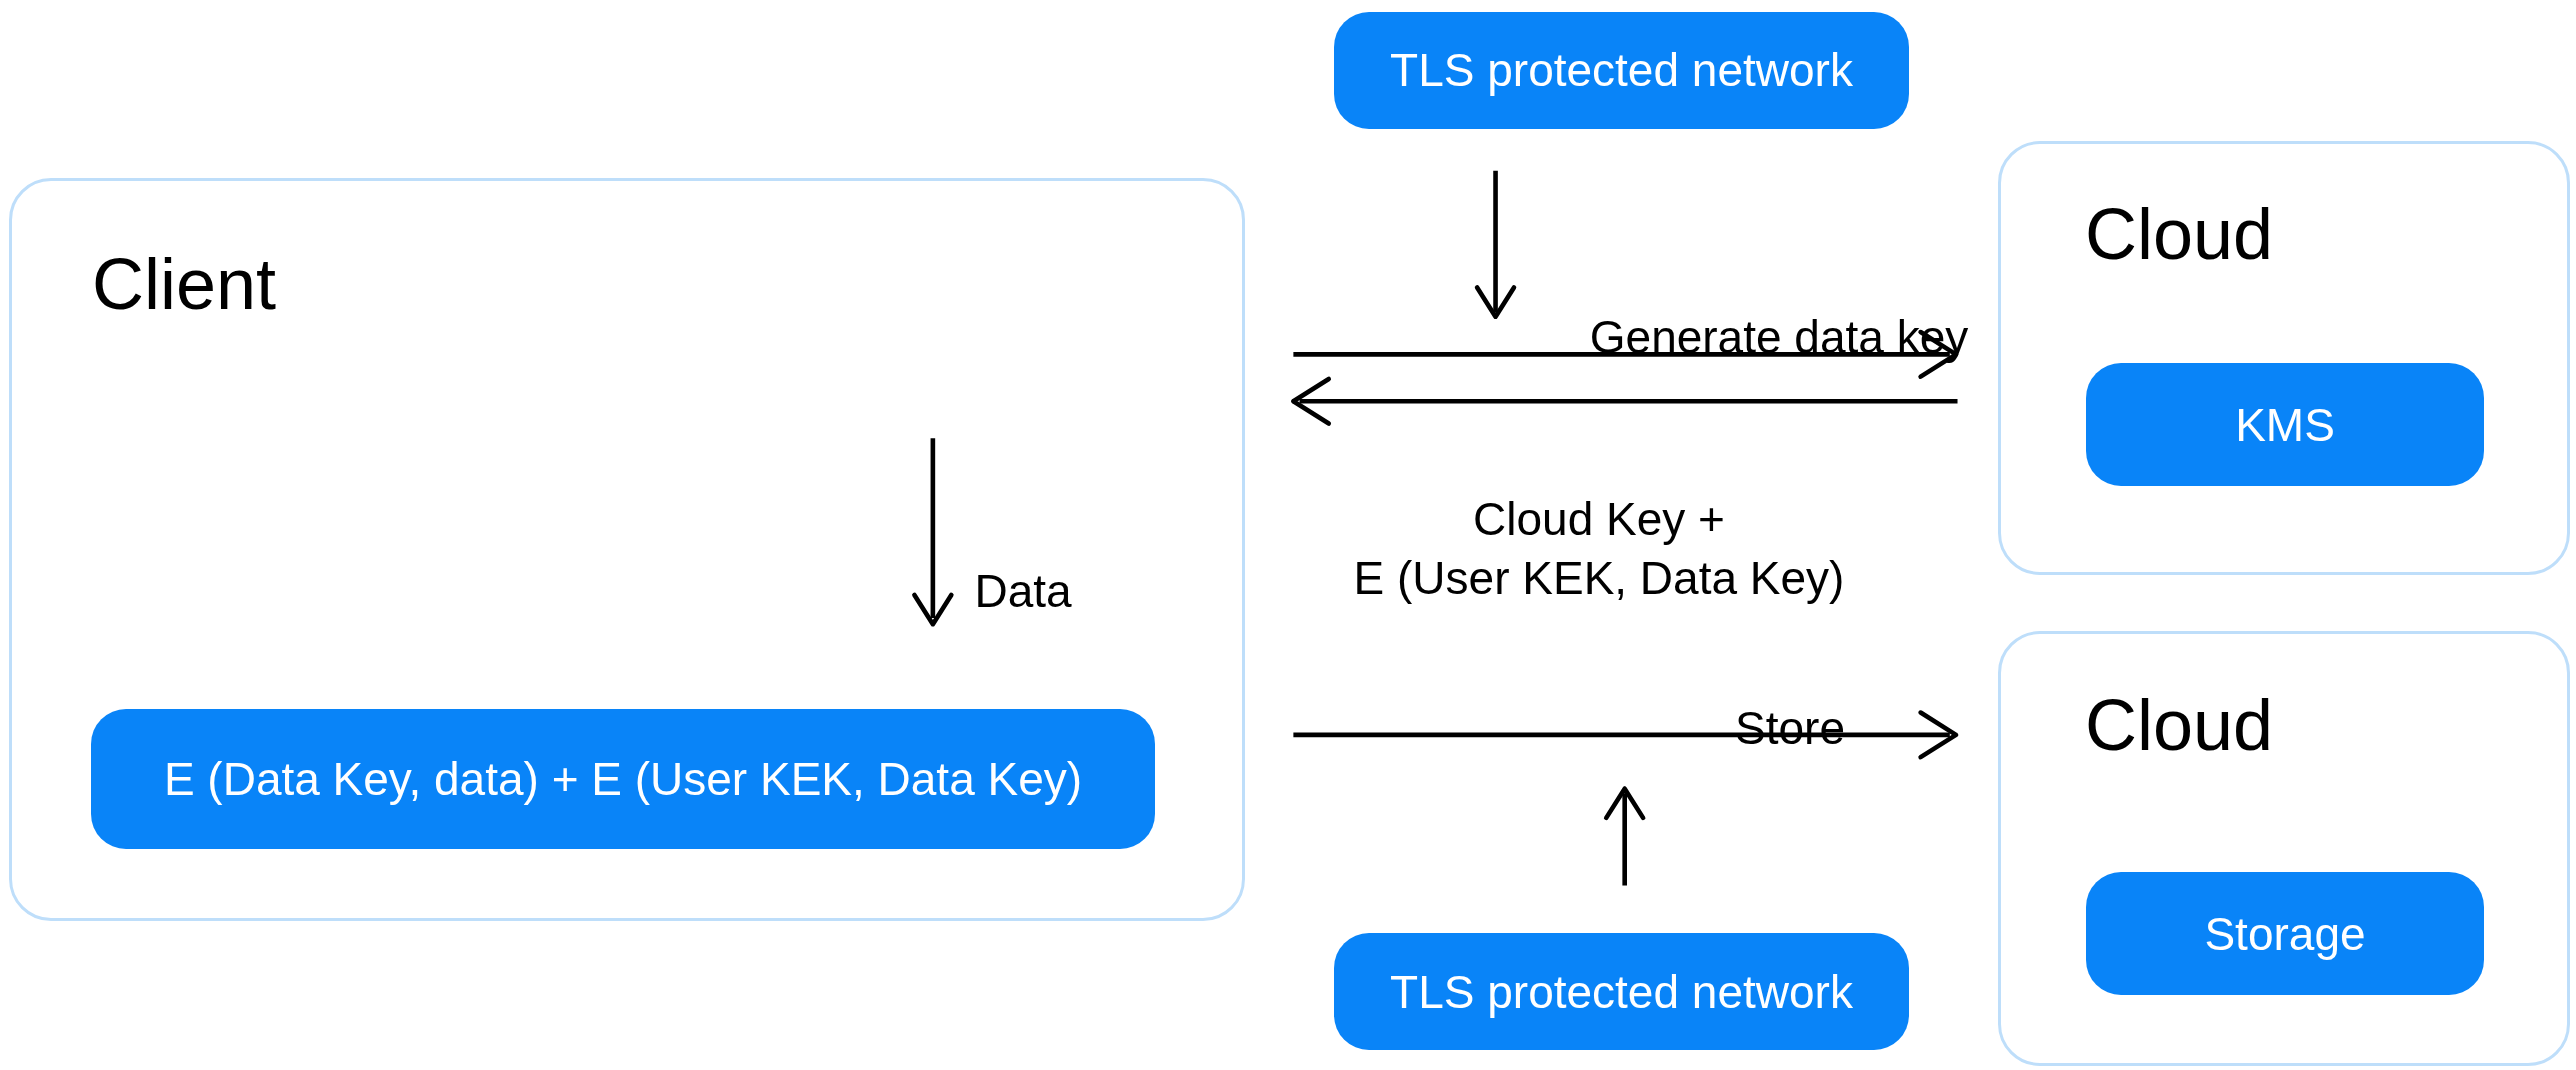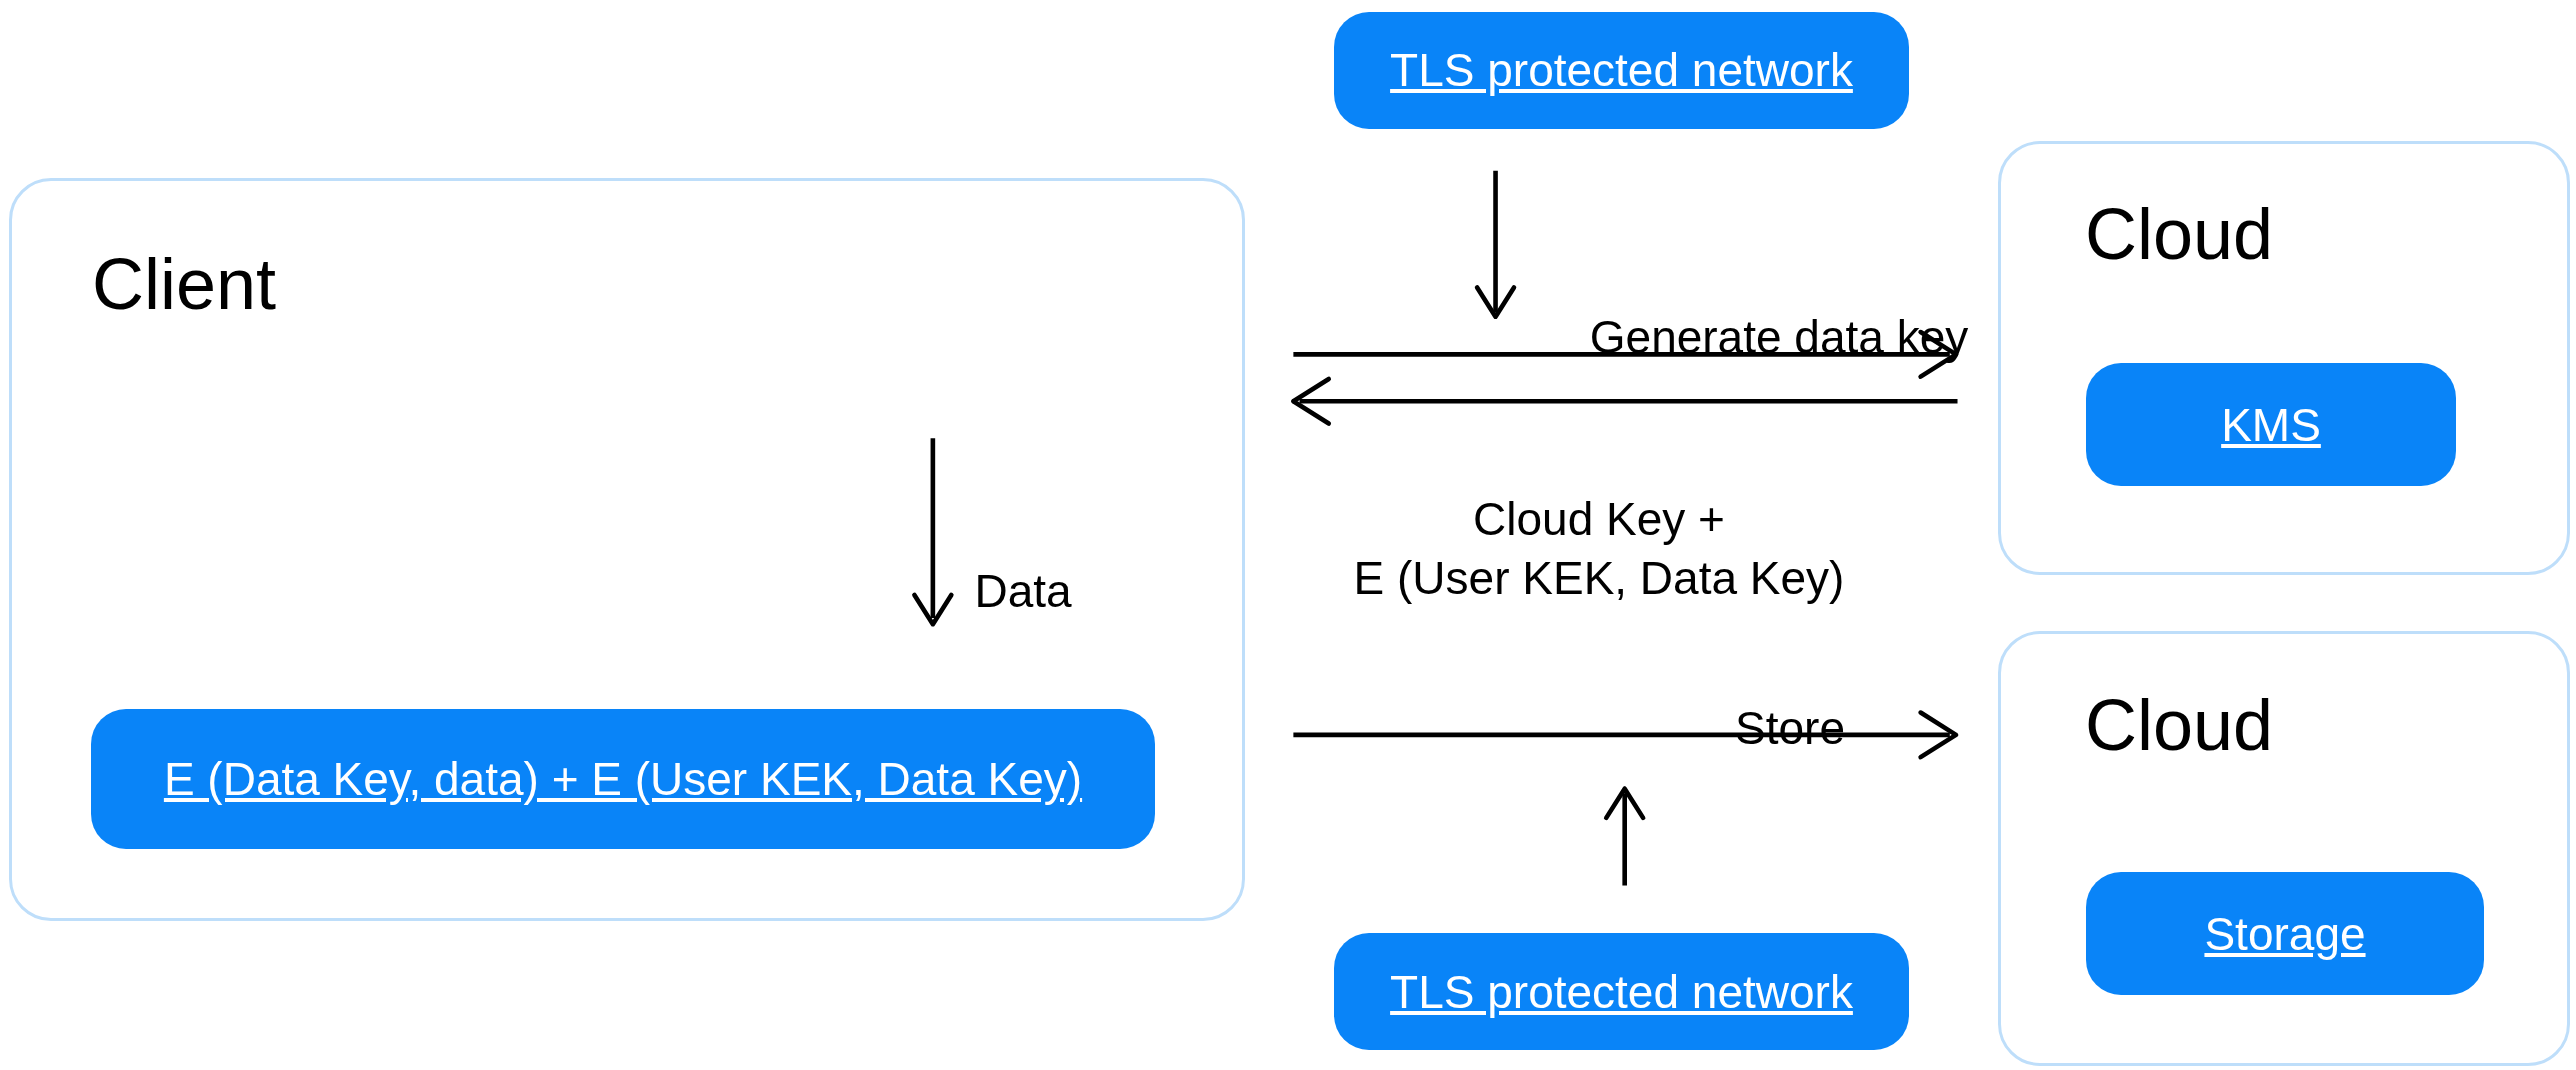--- a/index.html
+++ b/index.html
@@ -27,21 +27,20 @@
     position:absolute;
     background:var(--blue);
     border-radius:35px;
     color:#fff;
     font-size:46px;
     display:flex;
     align-items:center;
     justify-content:center;
     text-align:left;
     white-space:nowrap;
-    text-decoration:underline;
   }
   .title{
     position:absolute;
     color:var(--ink);
     font-size:72px;
     line-height:1;
     white-space:nowrap;
   }
   .edge-label{
     position:absolute;
@@ -74,21 +73,21 @@
   <div class="box" style="left:9.2px;top:178px;width:1236px;height:743px;"></div>
   <div class="box" style="left:1998px;top:141px;width:572px;height:434px;"></div>
   <div class="box" style="left:1998px;top:631px;width:572px;height:435px;"></div>
 
   <div class="title" style="left:92px;top:248px;">Client</div>
   <div class="title" style="left:2085px;top:198px;">Cloud</div>
   <div class="title" style="left:2085px;top:689px;">Cloud</div>
 
   <div class="pill" style="left:1334px;top:11.5px;width:575px;height:117px;">TLS protected network</div>
   <div class="pill" style="left:91px;top:709px;width:1064px;height:140px;">E (Data Key, data) + E (User KEK, Data Key)</div>
-  <div class="pill" style="left:2086px;top:363px;width:370px;height:123px;">KMS</div>
+  <div class="pill" style="left:2086px;top:363px;width:398px;height:123px;">KMS</div>
   <div class="pill" style="left:2086px;top:872px;width:398px;height:123px;">Storage</div>
   <div class="pill" style="left:1334px;top:933px;width:575px;height:117px;">TLS protected network</div>
 
   <svg class="arrows" viewBox="0 0 3350 1392">
 
     <g>
       <line x1="1945" y1="222" x2="1945" y2="406"></line>
       <path d="M1945 412 L1921 374 M1945 412 L1969 374"></path>
     </g>
 

